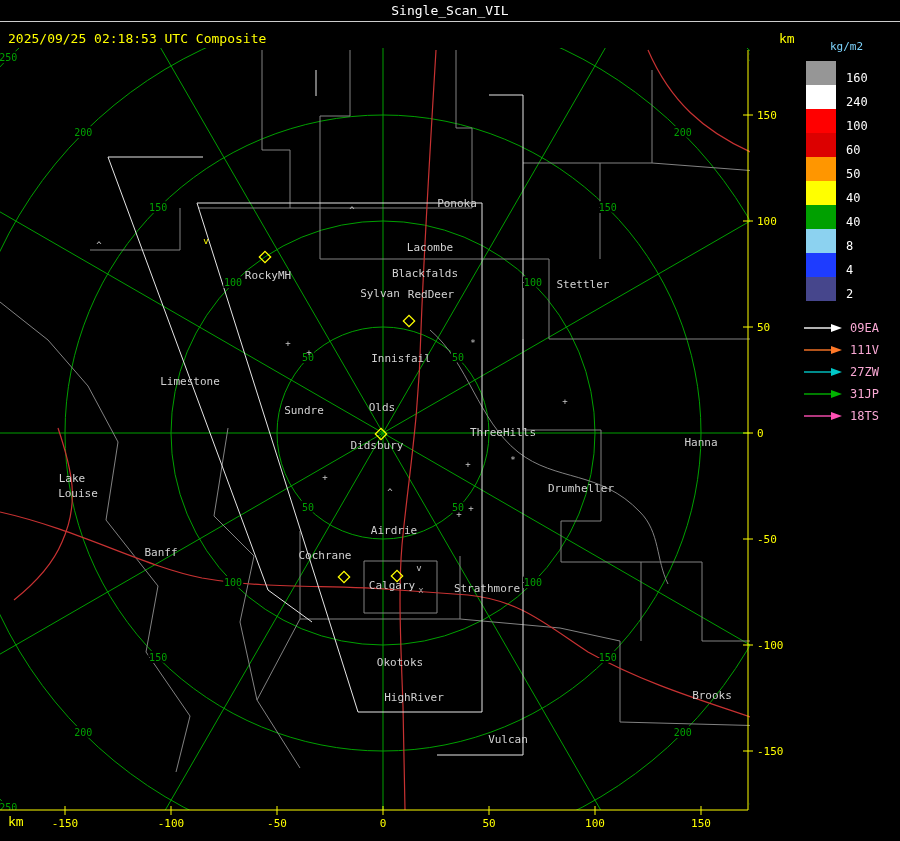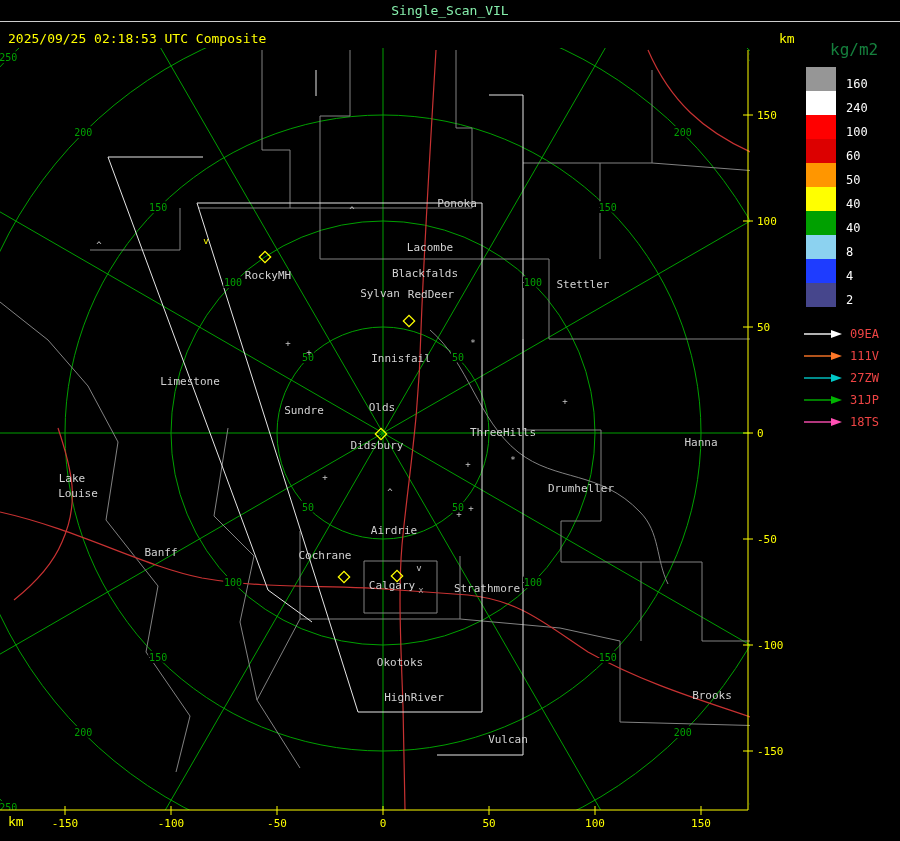--- a/index.html
+++ b/index.html
@@ -1,31 +1,31 @@
 <!DOCTYPE html>
 <html><head>
 <meta charset="utf-8">
 <style>
   html,body{margin:0;padding:0;background:#000;}
   body{width:900px;height:841px;position:relative;overflow:hidden;
        font-family:"DejaVu Sans Mono","Liberation Mono",monospace;}
   .abs{position:absolute;}
-  #title{top:3px;left:0;width:900px;text-align:center;color:#86efac;font-size:13px;}
+  #title{top:3px;left:0;width:900px;text-align:center;color:#ffffff;font-size:13px;}
   #titlebar-line{top:21px;left:0;width:900px;height:1px;background:#cccccc;}
   #timestamp{top:31px;left:8px;color:#ffff00;font-size:13px;white-space:pre;}
   #unit-right{top:31px;left:779px;color:#ffff00;font-size:13px;}
   #unit-bottom{top:814px;left:8px;color:#ffff00;font-size:13px;}
   #legend{top:40px;left:802px;width:96px;}
-  #legend-unit{color:#15803d;font-size:16px;margin-left:28px;margin-bottom:8px;}
+  #legend-unit{color:#7dd3fc;font-size:11px;margin-left:28px;margin-bottom:8px;}
   .scale-row{display:flex;height:24px;align-items:flex-end;}
   .swatch{width:30px;height:24px;margin-left:4px;}
   .scale-val{color:#ffffff;font-size:12px;margin-left:10px;}
   #sites{margin-top:16px;}
   .site-row{display:flex;height:22px;align-items:center;}
-  .site-id{color:#ef4444;font-size:12px;margin-left:6px;}
+  .site-id{color:#f9a8d4;font-size:12px;margin-left:6px;}
   svg text{font-family:"DejaVu Sans Mono","Liberation Mono",monospace;}
 </style>
 </head>
 <body>
 
 <svg id="map" class="abs" style="top:0;left:0" width="900" height="841" viewBox="0 0 900 841">
   <defs>
     <clipPath id="mapclip">
         <rect x="0" y="48" width="750" height="762"></rect>
       </clipPath>

